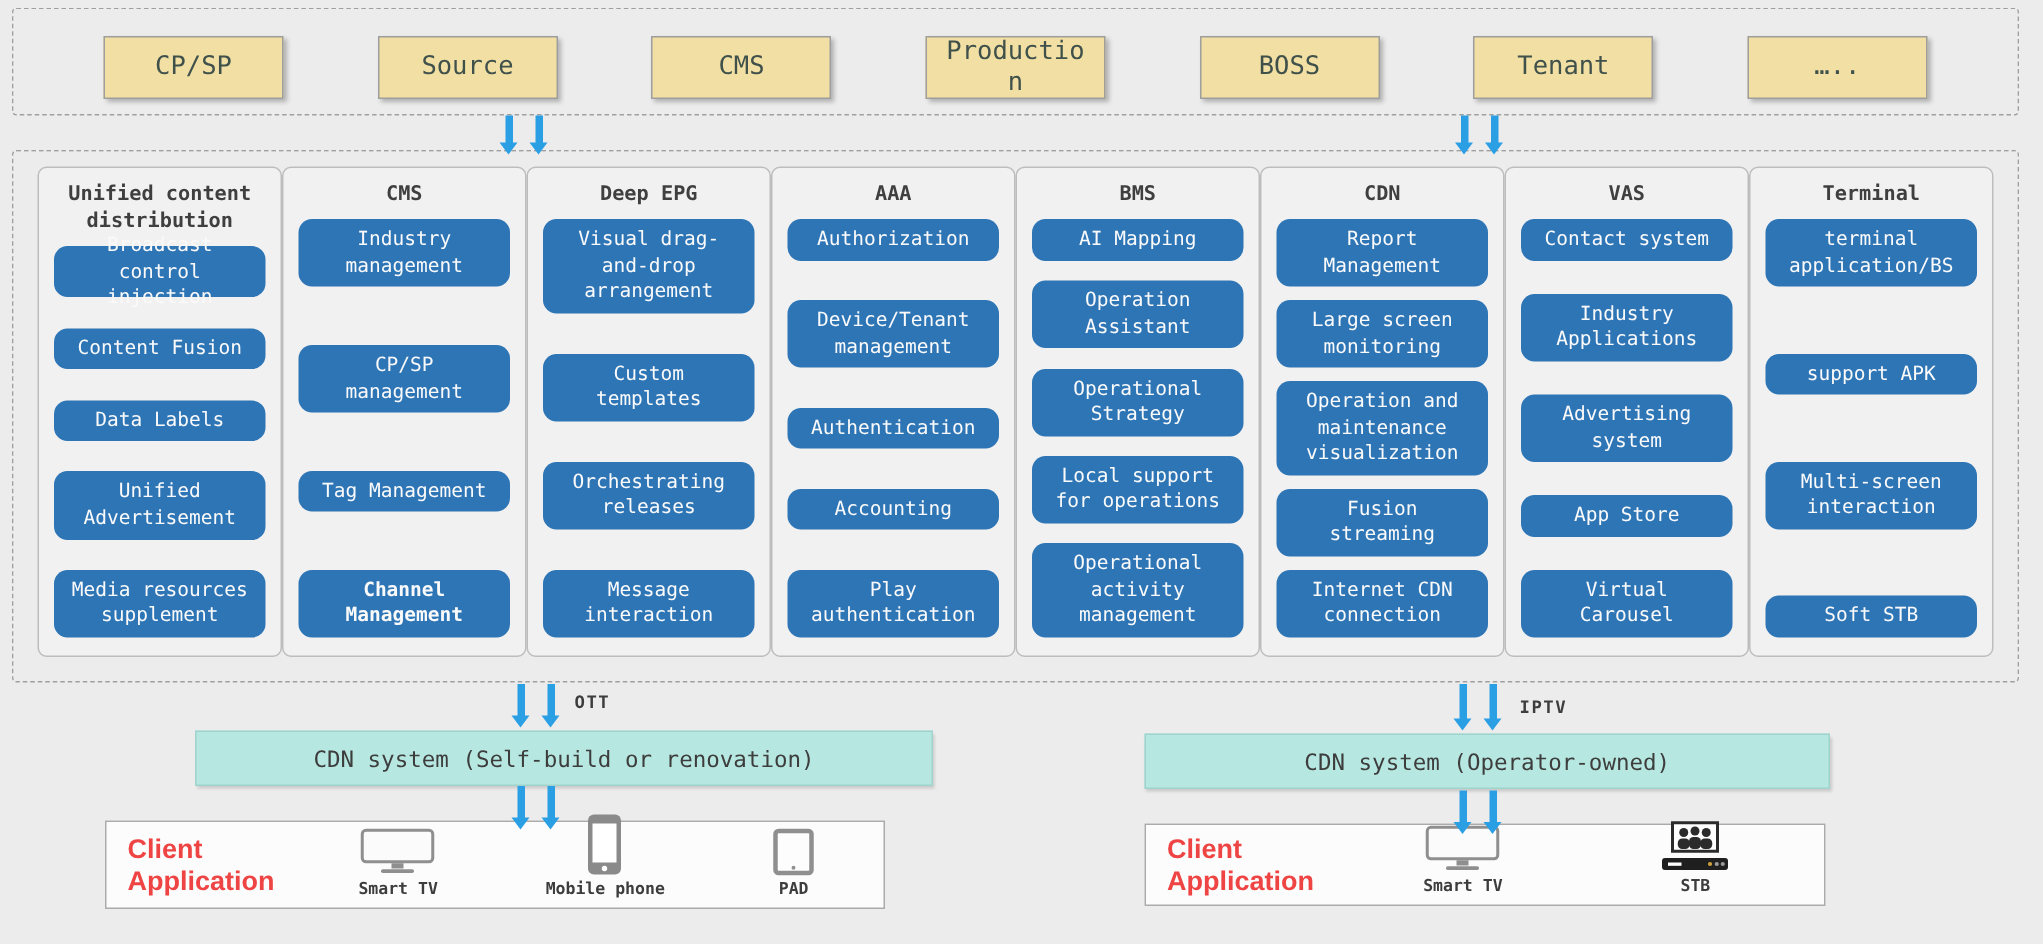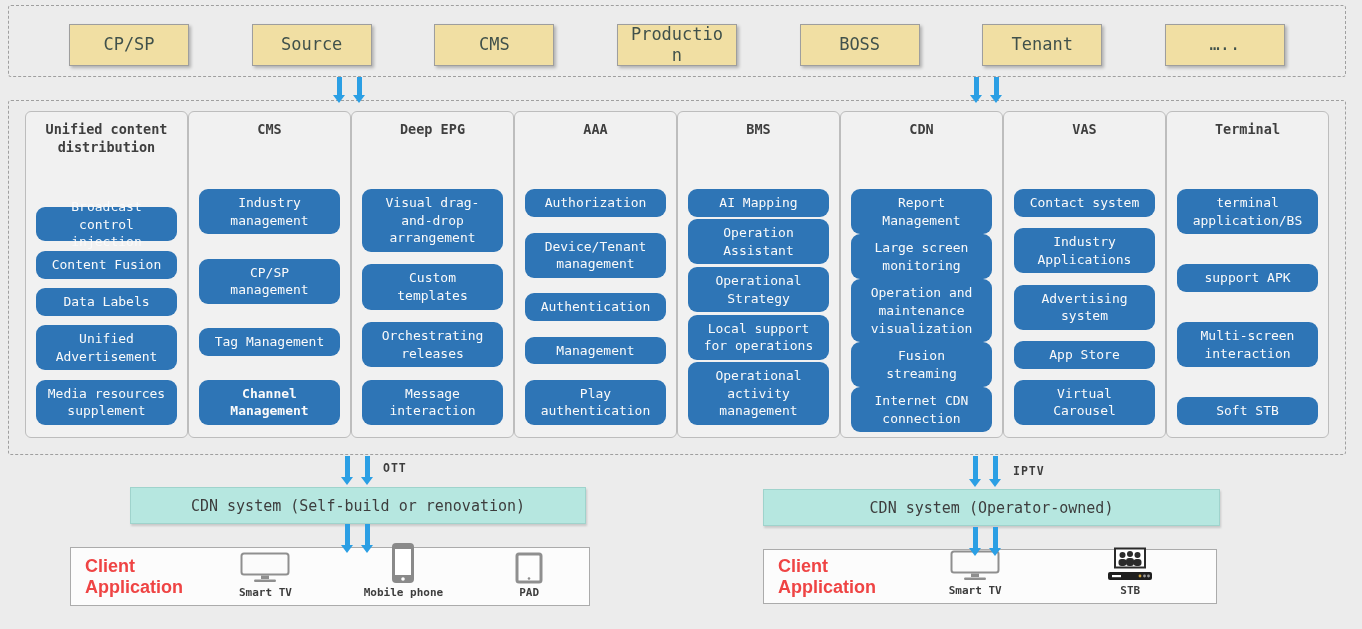--- a/index.html
+++ b/index.html
@@ -16,21 +16,21 @@
   .top-box{width:118px;height:40px;flex:0 0 auto;background:var(--tan,#f1dfa3);border:1px solid #9e9e9e;
            box-shadow:2px 2px 3px rgba(0,0,0,.25);display:flex;align-items:center;justify-content:center;overflow:visible;}
   .top-box-label{display:inline-block;max-width:94px;font-size:17px;line-height:1.25;color:#40514b;
                  text-align:center;word-break:break-all;}
 
   
   .columns{display:flex;height:100%;padding:10px 16px 0 16px;box-sizing:border-box;align-items:flex-start;}
   .column{flex:1 1 0;height:327px;background:#f1f1f1;border:1px solid #bdbdbd;border-radius:6px;
           display:flex;flex-direction:column;box-sizing:border-box;}
   .col-title{font-weight:bold;font-size:13.5px;line-height:1.35;text-align:center;color:#3f3f3f;margin:8px 4px 2px 4px;}
-  .col-boxes{flex:1;display:flex;flex-direction:column;justify-content:space-between;padding:6px 10px 12px 10px;margin-top:43px;}
+  .col-boxes{flex:1;display:flex;flex-direction:column;justify-content:space-between;padding:6px 10px 12px 10px;}
   .feature-box{background:var(--blue,#2e75b6);color:#fafafa;border-radius:9px;font-size:13px;line-height:1.35;
                padding:5px 10px;text-align:center;display:flex;align-items:center;justify-content:center;box-sizing:border-box;}
   .feature-box.bold{font-weight:bold;}
   .col-0 .feature-box:first-child{height:34px;padding-top:0;padding-bottom:0;overflow:visible;}
 
   
   .arrow-pair{position:absolute;display:flex;gap:7px;z-index:3;}
   .arrow-pair i{position:relative;display:block;width:13px;}
   .arrow-pair i::before{content:"";position:absolute;left:4px;top:0;bottom:7px;width:5px;background:var(--arrow,#2b9fe4);}
   .arrow-pair i::after{content:"";position:absolute;left:0;bottom:0;width:0;height:0;
@@ -43,21 +43,21 @@
   .ap5{left:969px;top:456px;height:31px;}
   .ap6{left:969px;top:527px;height:29px;}
 
   
   .flow-label{position:absolute;font-size:11.5px;font-weight:bold;color:#3d3d3d;letter-spacing:1px;z-index:4;}
   .lbl-ott{left:383px;top:461px;}
   .lbl-iptv{left:1013px;top:464px;}
 
   .cdn-box{position:absolute;background:var(--teal,#b6e7e0);border:1px solid #9fd3cc;box-shadow:1px 2px 2px rgba(0,0,0,.15);
            display:flex;align-items:center;justify-content:center;font-size:15px;color:#3d3d3d;box-sizing:border-box;}
-  .cdn-left{left:130px;top:487px;width:456px;height:37px;}
+  .cdn-left{left:130px;top:487px;width:492px;height:37px;}
   .cdn-right{left:763px;top:489px;width:457px;height:37px;}
 
   .client-box{position:absolute;background:#fcfcfc;border:1px solid #ababab;display:flex;align-items:center;
               padding:0 10px;box-sizing:border-box;}
   .client-left{left:70px;top:547px;width:520px;height:59px;}
   .client-right{left:763px;top:549px;width:454px;height:55px;}
   .client-title{font-family:"Liberation Sans",sans-serif;font-weight:bold;font-size:18px;line-height:1.15;
                 color:#ef4444;width:118px;flex:0 0 auto;margin-left:4px;}
   .devices{flex:1;display:flex;justify-content:space-around;align-items:flex-end;height:100%;padding-bottom:6px;box-sizing:border-box;}
   .device{display:flex;flex-direction:column;align-items:center;gap:2px;}
@@ -133,21 +133,21 @@
             <div class="feature-box">Orchestrating releases</div>
             <div class="feature-box">Message interaction</div>
           </div>
         </div>
         <div class="column col-3">
           <div class="col-title">AAA</div>
           <div class="col-boxes">
             <div class="feature-box">Authorization</div>
             <div class="feature-box">Device/Tenant management</div>
             <div class="feature-box">Authentication</div>
-            <div class="feature-box">Management</div>
+            <div class="feature-box">Accounting</div>
             <div class="feature-box">Play authentication</div>
           </div>
         </div>
         <div class="column col-4">
           <div class="col-title">BMS</div>
           <div class="col-boxes">
             <div class="feature-box">AI Mapping</div>
             <div class="feature-box">Operation Assistant</div>
             <div class="feature-box">Operational Strategy</div>
             <div class="feature-box">Local support for operations</div>

